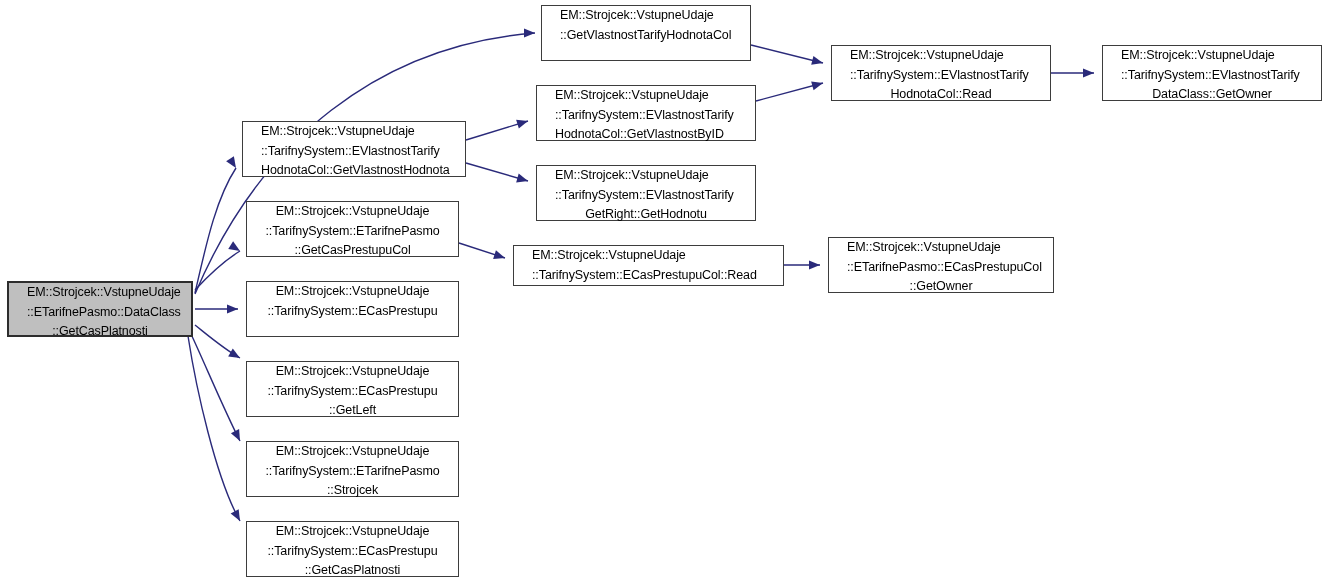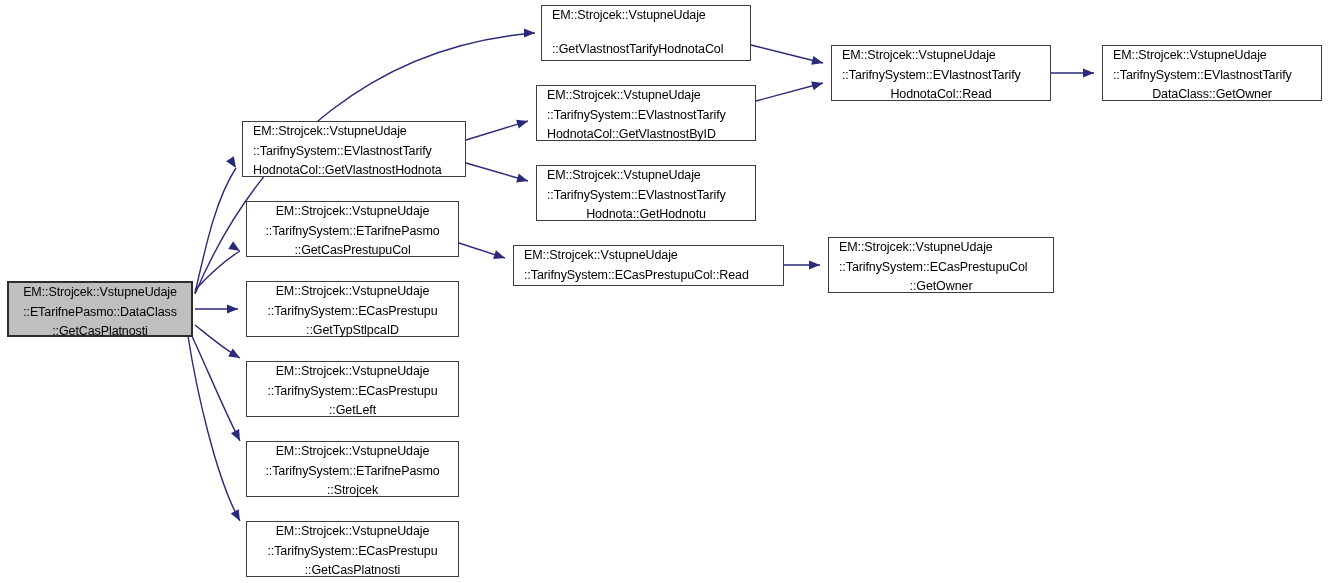--- a/index.html
+++ b/index.html
@@ -30,22 +30,22 @@
     position: absolute;
     box-sizing: border-box;
     border: 1px solid #3d3d3d;
     background: #ffffff;
     color: #000000;
     font-size: 12.5px;
     line-height: 19.6px;
     letter-spacing: -0.1px;
     display: flex;
     flex-direction: column;
-    justify-content: space-between;
-    padding: 0 10px;
+    justify-content: flex-start;
+    padding: 0 18px;
     white-space: nowrap;
     z-index: 2;
   }
   .node.root {
     background: #bfbfbf;
   }
   .node .ln {
     display: block;
   }
   .node.align-left .ln {
@@ -137,21 +137,21 @@
       <span class="ln ln-2">HodnotaCol::GetVlastnostHodnota</span>
     </div>
     <div class="node align-left" title="EM::Strojcek::VstupneUdaje::TarifnySystem::EVlastnostTarify HodnotaCol::GetVlastnostByID" style="left: 536px; top: 85px; width: 220px; height: 56px; background: rgb(255, 255, 255); border-color: rgb(61, 61, 61); color: rgb(0, 0, 0);">
       <span class="ln ln-0">EM::Strojcek::VstupneUdaje</span>
       <span class="ln ln-1">::TarifnySystem::EVlastnostTarify</span>
       <span class="ln ln-2"> HodnotaCol::GetVlastnostByID</span>
     </div>
     <div class="node align-mixed" title="EM::Strojcek::VstupneUdaje::TarifnySystem::EVlastnostTarifyHodnota::GetHodnotu" style="left: 536px; top: 165px; width: 220px; height: 56px; background: rgb(255, 255, 255); border-color: rgb(61, 61, 61); color: rgb(0, 0, 0);">
       <span class="ln ln-0">EM::Strojcek::VstupneUdaje</span>
       <span class="ln ln-1">::TarifnySystem::EVlastnostTarify</span>
-      <span class="ln ln-2">Hodnota::GetHodnotu</span>
+      <span class="ln ln-2">GetRight::GetHodnotu</span>
     </div>
     <div class="node align-mixed" title="EM::Strojcek::VstupneUdaje::TarifnySystem::EVlastnostTarifyHodnotaCol::Read" style="left: 831px; top: 45px; width: 220px; height: 56px; background: rgb(255, 255, 255); border-color: rgb(61, 61, 61); color: rgb(0, 0, 0);">
       <span class="ln ln-0">EM::Strojcek::VstupneUdaje</span>
       <span class="ln ln-1">::TarifnySystem::EVlastnostTarify</span>
       <span class="ln ln-2">HodnotaCol::Read</span>
     </div>
     <div class="node align-mixed" title="EM::Strojcek::VstupneUdaje::TarifnySystem::EVlastnostTarifyHodnotaCol::GetOwner" style="left: 1102px; top: 45px; width: 220px; height: 56px; background: rgb(255, 255, 255); border-color: rgb(61, 61, 61); color: rgb(0, 0, 0);">
       <span class="ln ln-0">EM::Strojcek::VstupneUdaje</span>
       <span class="ln ln-1">::TarifnySystem::EVlastnostTarify</span>
       <span class="ln ln-2">DataClass::GetOwner</span>
@@ -160,27 +160,26 @@
       <span class="ln ln-0">EM::Strojcek::VstupneUdaje</span>
       <span class="ln ln-1">::TarifnySystem::ETarifnePasmo</span>
       <span class="ln ln-2">::GetCasPrestupuCol</span>
     </div>
     <div class="node align-left" title="EM::Strojcek::VstupneUdaje::TarifnySystem::ECasPrestupuCol::Read" style="left: 513px; top: 245px; width: 271px; height: 41px; background: rgb(255, 255, 255); border-color: rgb(61, 61, 61); color: rgb(0, 0, 0);">
       <span class="ln ln-0">EM::Strojcek::VstupneUdaje</span>
       <span class="ln ln-1">::TarifnySystem::ECasPrestupuCol::Read</span>
     </div>
     <div class="node align-mixed" title="EM::Strojcek::VstupneUdaje::TarifnySystem::ECasPrestupuCol::GetOwner" style="left: 828px; top: 237px; width: 226px; height: 56px; background: rgb(255, 255, 255); border-color: rgb(61, 61, 61); color: rgb(0, 0, 0);">
       <span class="ln ln-0">EM::Strojcek::VstupneUdaje</span>
-      <span class="ln ln-1">::TarifnySystem::ECasPrestupuCol</span>
+      <span class="ln ln-1">::ETarifnePasmo::ECasPrestupuCol</span>
       <span class="ln ln-2">::GetOwner</span>
     </div>
     <div class="node align-center" title="EM::Strojcek::VstupneUdaje::TarifnySystem::ECasPrestupu::GetTypStlpcaID" style="left: 246px; top: 281px; width: 213px; height: 56px; background: rgb(255, 255, 255); border-color: rgb(61, 61, 61); color: rgb(0, 0, 0);">
       <span class="ln ln-0">EM::Strojcek::VstupneUdaje</span>
       <span class="ln ln-1">::TarifnySystem::ECasPrestupu</span>
-      <span class="ln ln-2">::GetTypStlpcaID</span>
     </div>
     <div class="node align-center" title="EM::Strojcek::VstupneUdaje::TarifnySystem::ECasPrestupu::GetLeft" style="left: 246px; top: 361px; width: 213px; height: 56px; background: rgb(255, 255, 255); border-color: rgb(61, 61, 61); color: rgb(0, 0, 0);">
       <span class="ln ln-0">EM::Strojcek::VstupneUdaje</span>
       <span class="ln ln-1">::TarifnySystem::ECasPrestupu</span>
       <span class="ln ln-2">::GetLeft</span>
     </div>
     <div class="node align-center" title="EM::Strojcek::VstupneUdaje::TarifnySystem::ETarifnePasmo::GetRight" style="left: 246px; top: 441px; width: 213px; height: 56px; background: rgb(255, 255, 255); border-color: rgb(61, 61, 61); color: rgb(0, 0, 0);">
       <span class="ln ln-0">EM::Strojcek::VstupneUdaje</span>
       <span class="ln ln-1">::TarifnySystem::ETarifnePasmo</span>
       <span class="ln ln-2">::Strojcek</span>

